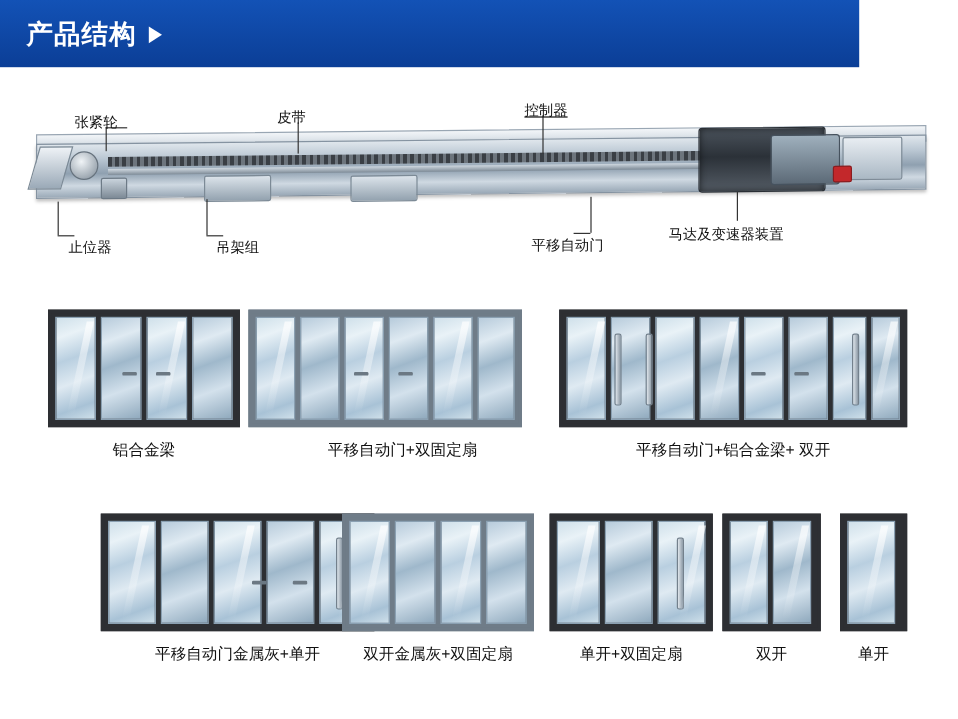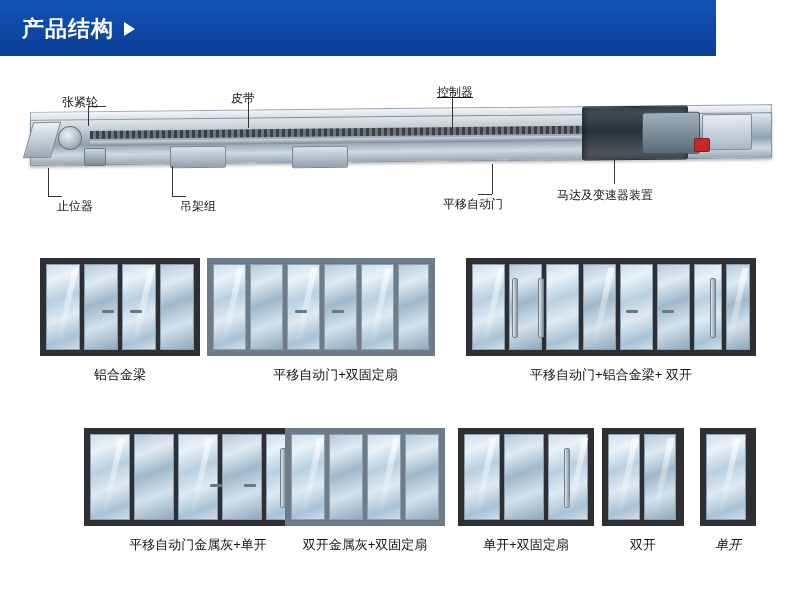--- a/index.html
+++ b/index.html
@@ -313,21 +313,21 @@
       <div class="panel" style="left:6px;top:6px;width:36px;height:86px;"></div>
       <div class="panel dark" style="left:46px;top:6px;width:40px;height:86px;"></div>
       <div class="panel" style="left:90px;top:6px;width:40px;height:86px;"></div>
       <div class="handlebar" style="left:106px;top:20px;height:58px;"></div>
       <div class="glint" style="left:24px;top:10px;height:78px;"></div>
       <div class="glint" style="left:116px;top:10px;height:78px;"></div>
     </div>
     <div class="caption" style="top:108px;">单开+双固定扇</div>
   </div>
 
-  <div class="cell" style="left:700px;top:0;width:56px;height:130px;font-style:italic;">
+  <div class="cell" style="left:700px;top:0;width:56px;height:130px;">
     <div class="doorset" style="width:56px;height:98px;">
       <div class="frame" style="left:0;top:0;width:56px;height:98px;"></div>
       <div class="panel" style="left:6px;top:6px;width:40px;height:86px;"></div>
       <div class="glint" style="left:26px;top:10px;height:78px;"></div>
     </div>
     <div class="caption" style="top:108px;">单开</div>
   </div>
 </div>
 
 </body></html>

